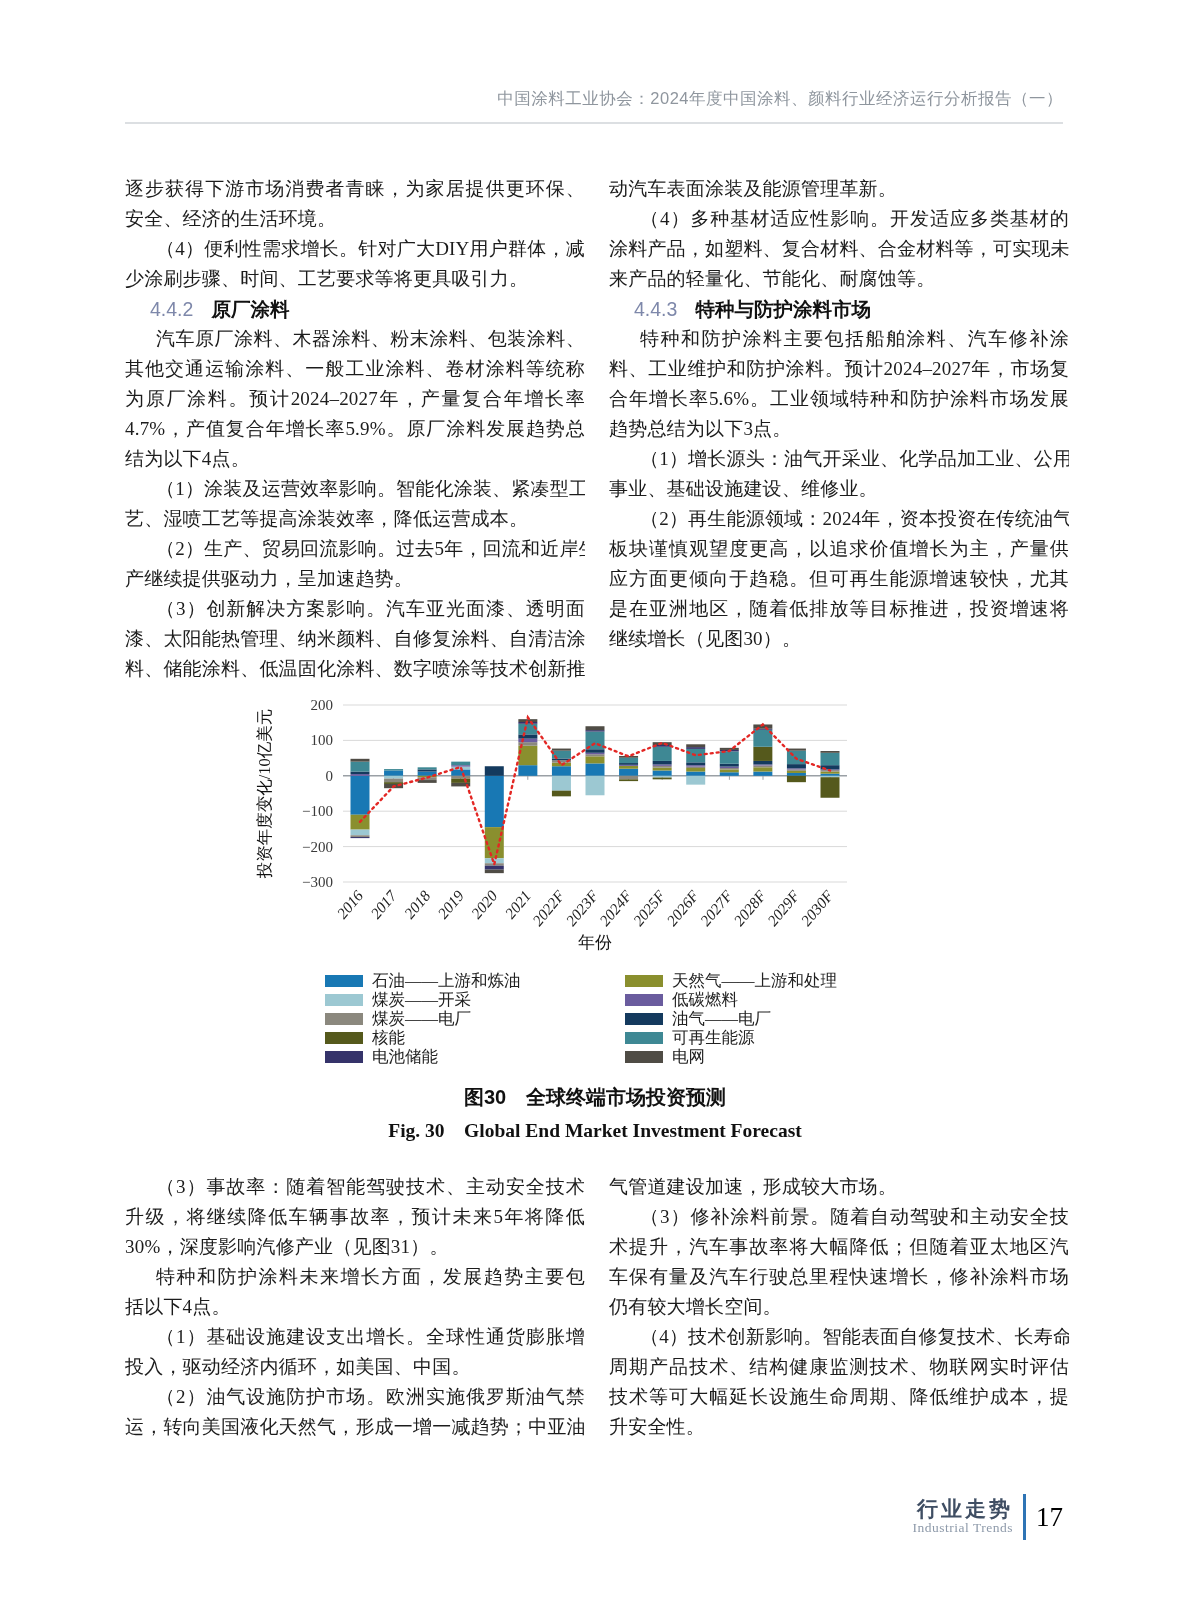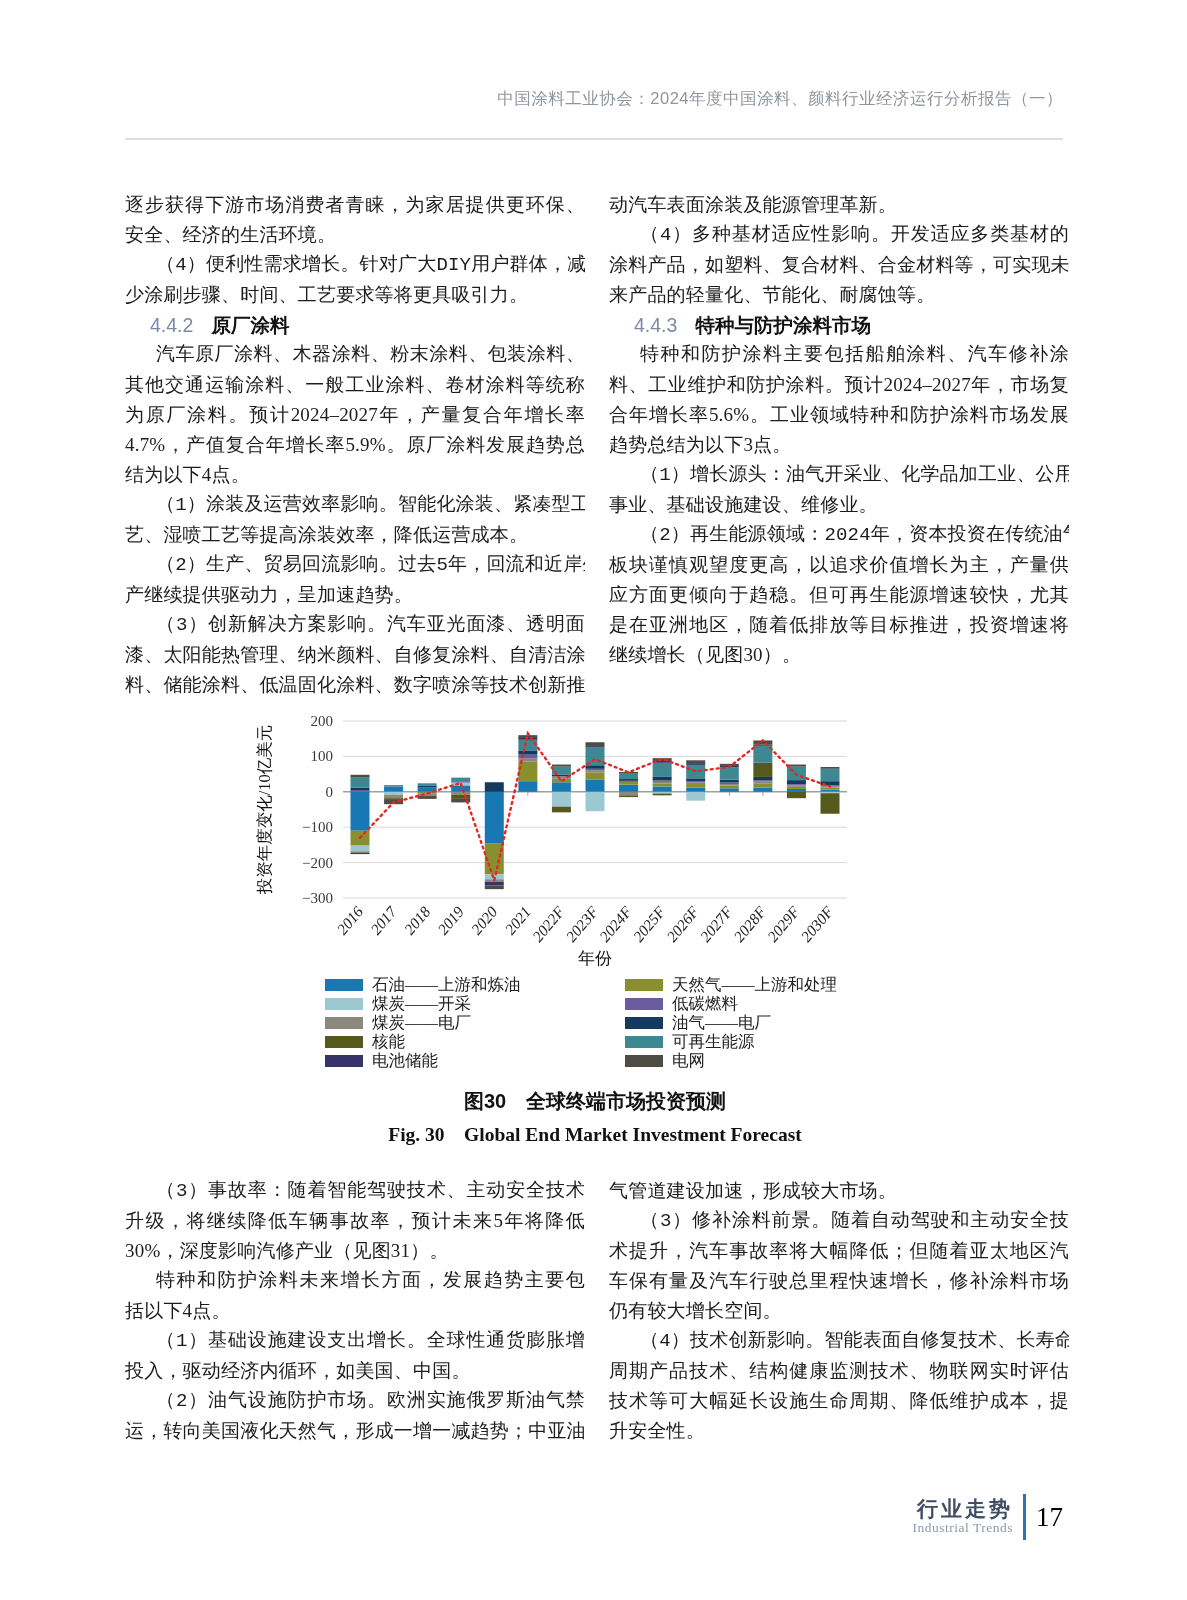--- a/index.html
+++ b/index.html
@@ -1,34 +1,34 @@
 <!DOCTYPE html>
 <html><head>
 <meta charset="utf-8">
 <style>
   html,body{margin:0;padding:0;background:#ffffff;}
   body{width:1187px;height:1600px;position:relative;font-family:"Liberation Serif","DejaVu Serif",serif;color:#1c1c1c;overflow:hidden;}
   .page{position:absolute;left:125px;top:0;width:938px;height:1600px;}
   
-  .header{padding-top:88px;border-bottom:2px solid #dcdfe2;padding-bottom:28px;text-align:right;}
+  .header{padding-top:88px;border-bottom:2px solid #dcdfe2;padding-bottom:12px;text-align:right;}
   .header .htitle{font-size:16.5px;color:#8f969e;letter-spacing:0.5px;font-family:"Liberation Sans","DejaVu Sans",sans-serif;}
   
   .columns{display:flex;gap:24px;justify-content:space-between;}
   .col{width:460px;}
   .tline{font-size:19px;line-height:30px;height:30px;text-align:justify;text-align-last:justify;letter-spacing:0.2px;overflow:hidden;white-space:nowrap;}
   .tline.end{text-align-last:left;}
-  .tline.indent{padding-left:31px;font-family:Liberation Mono, monospace;}
+  .tline.indent{padding-left:31px;}
   .sec-heading{line-height:30px;height:30px;font-family:"Liberation Sans","DejaVu Sans",sans-serif;font-size:19.5px;}
   .sec-num{color:#7e88aa;margin-right:18px;margin-left:25px;}
   .sec-title{color:#111;font-weight:bold;}
   .block1{margin-top:50px;}
   .block2{margin-top:28px;}
   
   .chart-wrap{margin-top:12px;margin-left:115px;width:710px;}
-  .legend{display:flex;margin-top:4px;}
+  .legend{display:flex;margin-top:16px;}
   .legend-col{display:flex;flex-direction:column;gap:5px;}
   .legend-col.c1{margin-left:85px;width:300px;}
   .legend-col.c2{margin-left:0;width:300px;}
   .legend-item{display:flex;align-items:center;height:14px;}
   .legend-swatch{width:38px;height:12px;margin-right:9px;flex:0 0 auto;}
   .legend-label{font-size:16.5px;line-height:14px;color:#222;white-space:nowrap;}
   .caption-cn{margin-top:20px;text-align:center;font-family:"Liberation Sans","DejaVu Sans",sans-serif;font-weight:bold;font-size:20px;color:#111;}
   .caption-en{margin-top:6px;text-align:center;font-weight:bold;font-size:19.5px;color:#111;}
   
   .footer{position:absolute;right:0;top:1494px;display:flex;align-items:center;}

